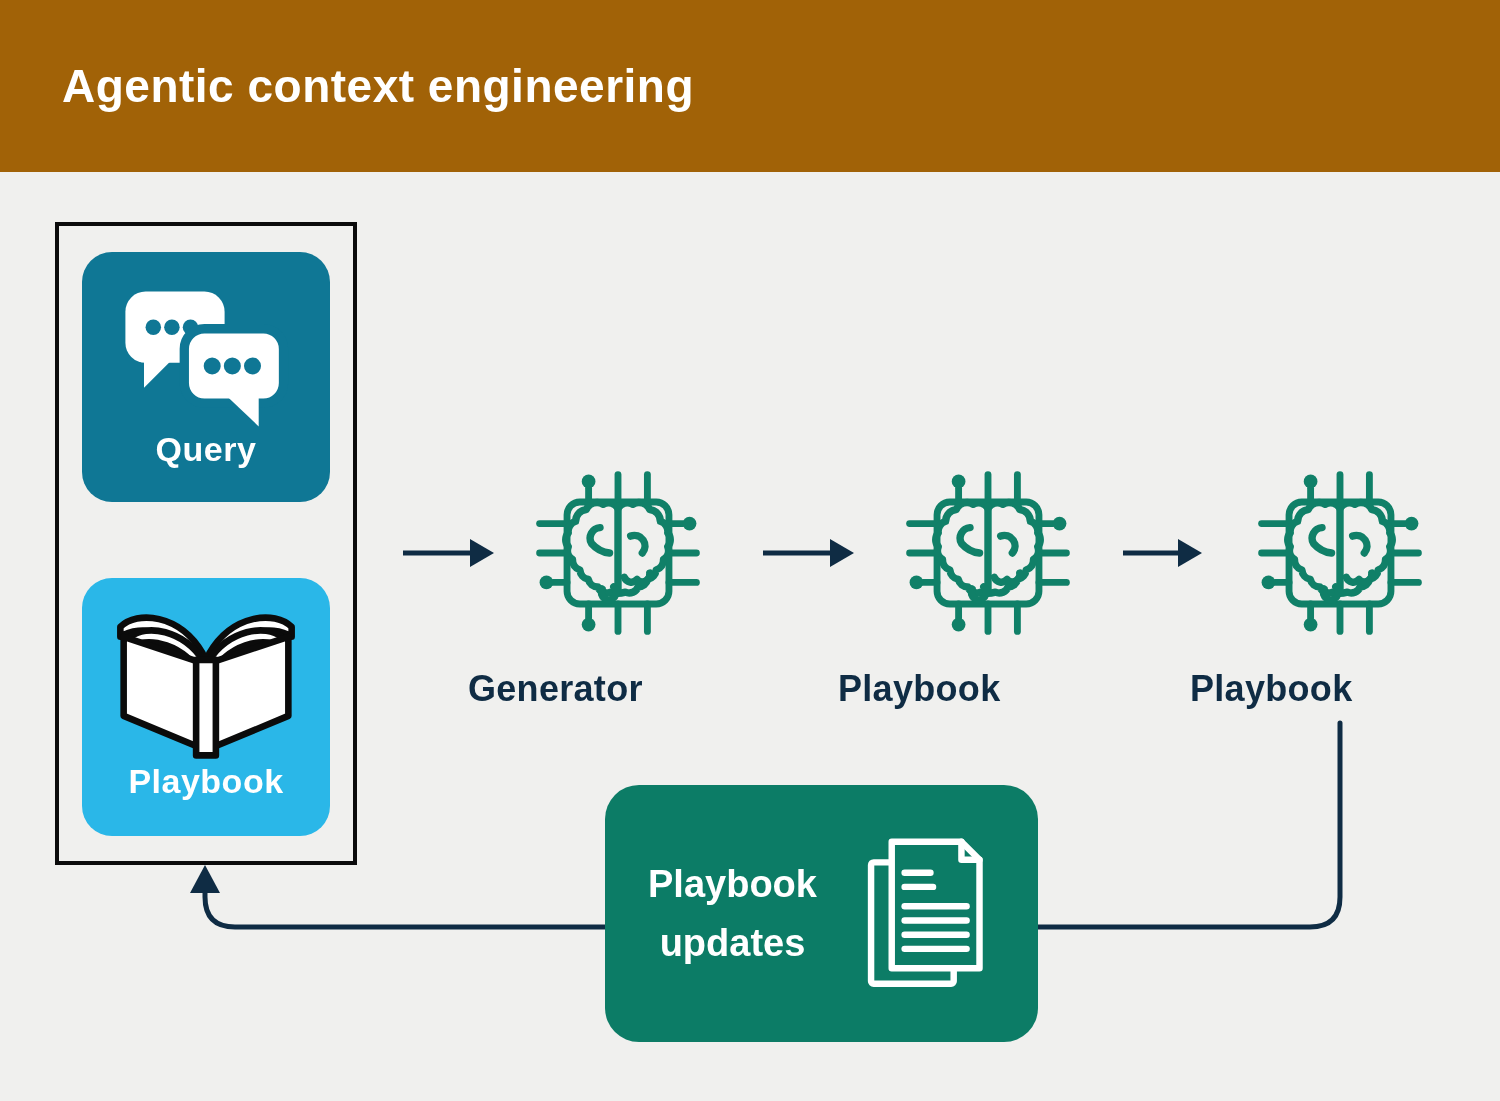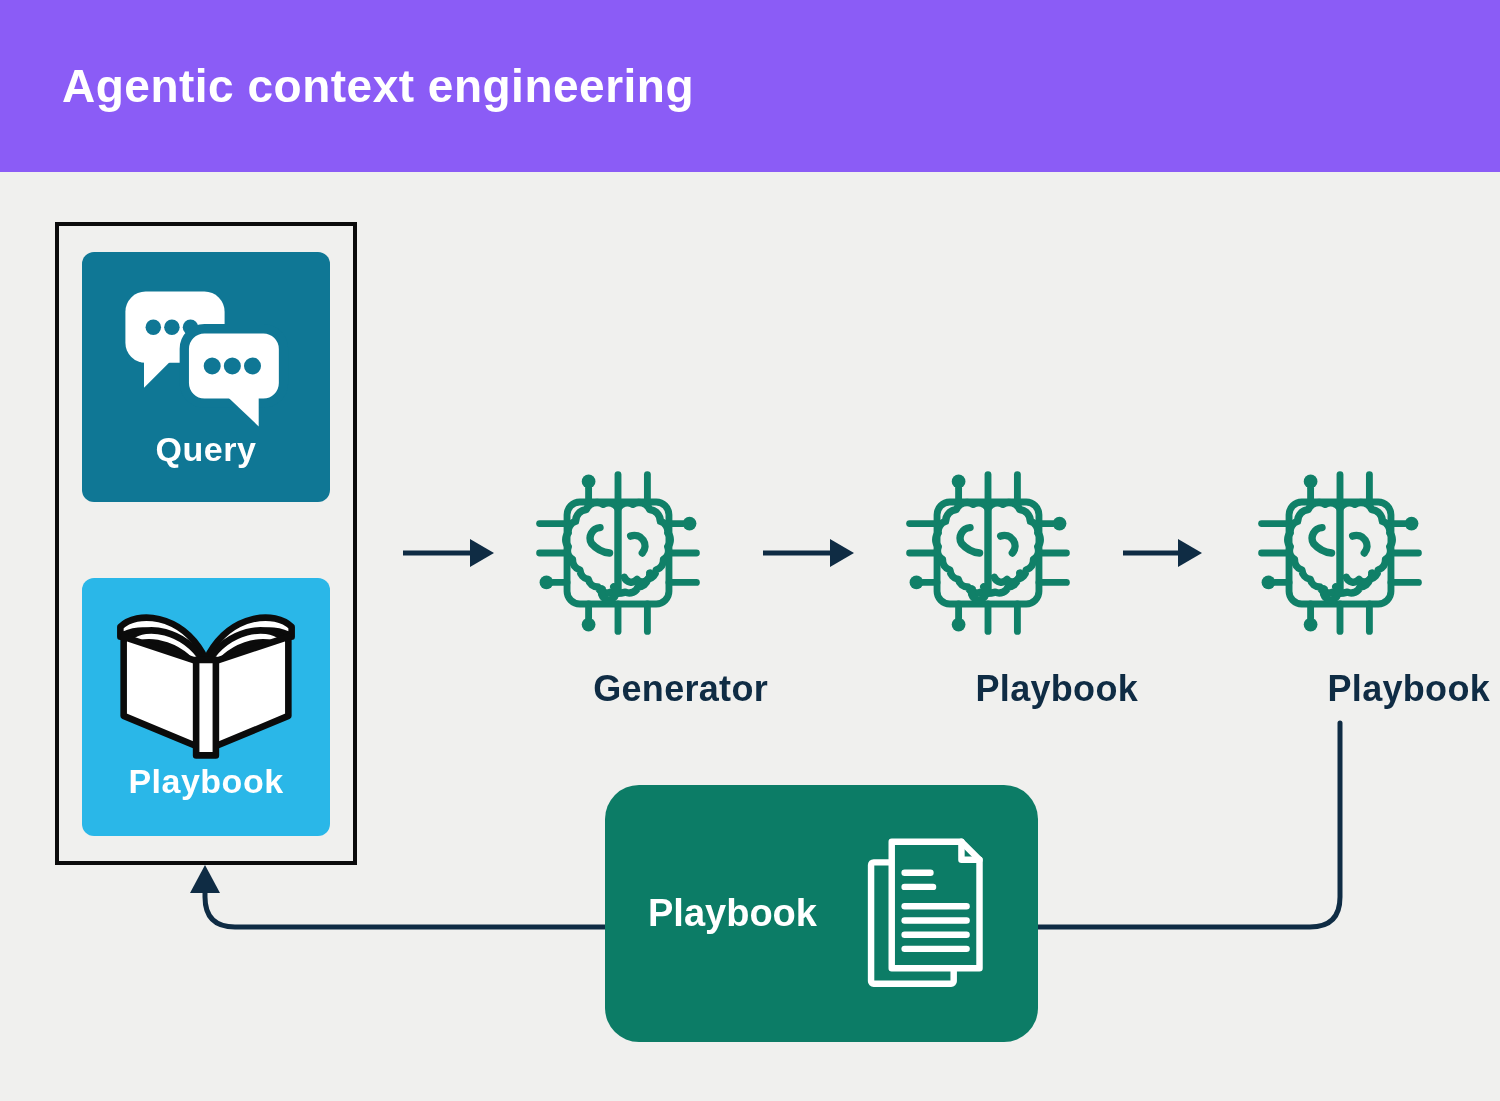--- a/index.html
+++ b/index.html
@@ -3,57 +3,57 @@
 <meta charset="utf-8">
 <style>
   html,body{margin:0;padding:0;background:#d8d8d8;}
   .canvas{
     position:relative;width:1500px;height:1101px;overflow:hidden;
     background:#f0f0ee;font-family:"Liberation Sans",sans-serif;
   }
   
   .header{
     position:absolute;left:0;top:0;width:1500px;height:172px;
-    background:#8b5cf6;display:flex;align-items:center;text-decoration:underline;
+    background:#a16207;display:flex;align-items:center;text-decoration:underline;
   }
   .page-title{
     position:absolute;left:62px;top:0;height:172px;display:flex;align-items:center;
     color:#ffffff;font-size:46px;font-weight:700;letter-spacing:.5px;margin:0;
   }
   .brand{position:absolute;right:58px;top:45px;width:210px;height:95px;}
   .brand svg{position:absolute;left:0;top:0;}
   .brand-name{
     position:absolute;left:56px;top:50px;color:#ffffff;
     font-size:34px;font-weight:700;letter-spacing:.5px;
   }
   
   .connectors{position:absolute;left:0;top:0;z-index:1;}
   
   .input-box{
     position:absolute;left:55px;top:222px;width:294px;height:635px;
     border:4px solid #0b0b0b;z-index:2;background:#f0f0ee;
   }
   .card{
-    position:absolute;left:23px;width:248px;border-radius:12px;
+    position:absolute;left:23px;width:248px;border-radius:30px;
     display:flex;flex-direction:column;align-items:center;justify-content:flex-start;
   }
   .card-query{top:26px;height:250px;background:#0f7795;}
   .card-playbook{top:352px;height:258px;background:#2ab7e8;}
   .card-label{
     color:#ffffff;font-size:34px;font-weight:700;letter-spacing:.5px;text-align:center;
   }
   .card-query .card-label{margin-top:2px;}
   .card-playbook .card-label{margin-top:0px;}
   .card-query svg{margin-top:24px;}
   .card-playbook svg{margin-top:16px;}
   
   .agent{position:absolute;width:300px;z-index:2;}
   .agent .chip{position:absolute;left:52px;top:0;width:196px;height:196px;}
   .agent-label{
-    position:absolute;left:0;top:213px;width:300px;text-align:right;
+    position:absolute;left:0;top:213px;width:300px;text-align:left;
     color:#0f2c44;font-size:36px;font-weight:700;letter-spacing:.3px;
   }
   .agent-generator{left:468px;top:455px;}
   .agent-reflector{left:838px;top:455px;}
   .agent-curator{left:1190px;top:455px;}
   
   .update-box{
     position:absolute;left:605px;top:785px;width:433px;height:257px;
     background:#0c7c66;border-radius:34px;z-index:3;
     display:flex;align-items:center;justify-content:center;gap:36px;
@@ -177,20 +177,21 @@
   <div class="agent agent-curator">
     <svg class="chip">
         <use href="#brainchip" xlink:href="#brainchip"></use>
       </svg>
     <div class="agent-label">Playbook</div>
   </div>
 
   <div class="update-box">
     <div class="update-text">
       <div>Playbook</div>
+      <div>updates</div>
     </div>
     <svg width="142" height="168" viewBox="0 0 110 124">
       <g fill="none" stroke="#ffffff" stroke-width="5" stroke-linejoin="round" stroke-linecap="round">
         <rect x="14" y="22" width="64" height="94" rx="2"></rect>
         <path d="M30 6 L84 6 L98 20 L98 104 L30 104 Z" fill="#0c7c66"></path>
         <path d="M84 6 L84 20 L98 20"></path>
         <path d="M40 30 H60"></path>
         <path d="M40 41 H62"></path>
         <path d="M40 56 H88"></path>
         <path d="M40 67 H88"></path>

